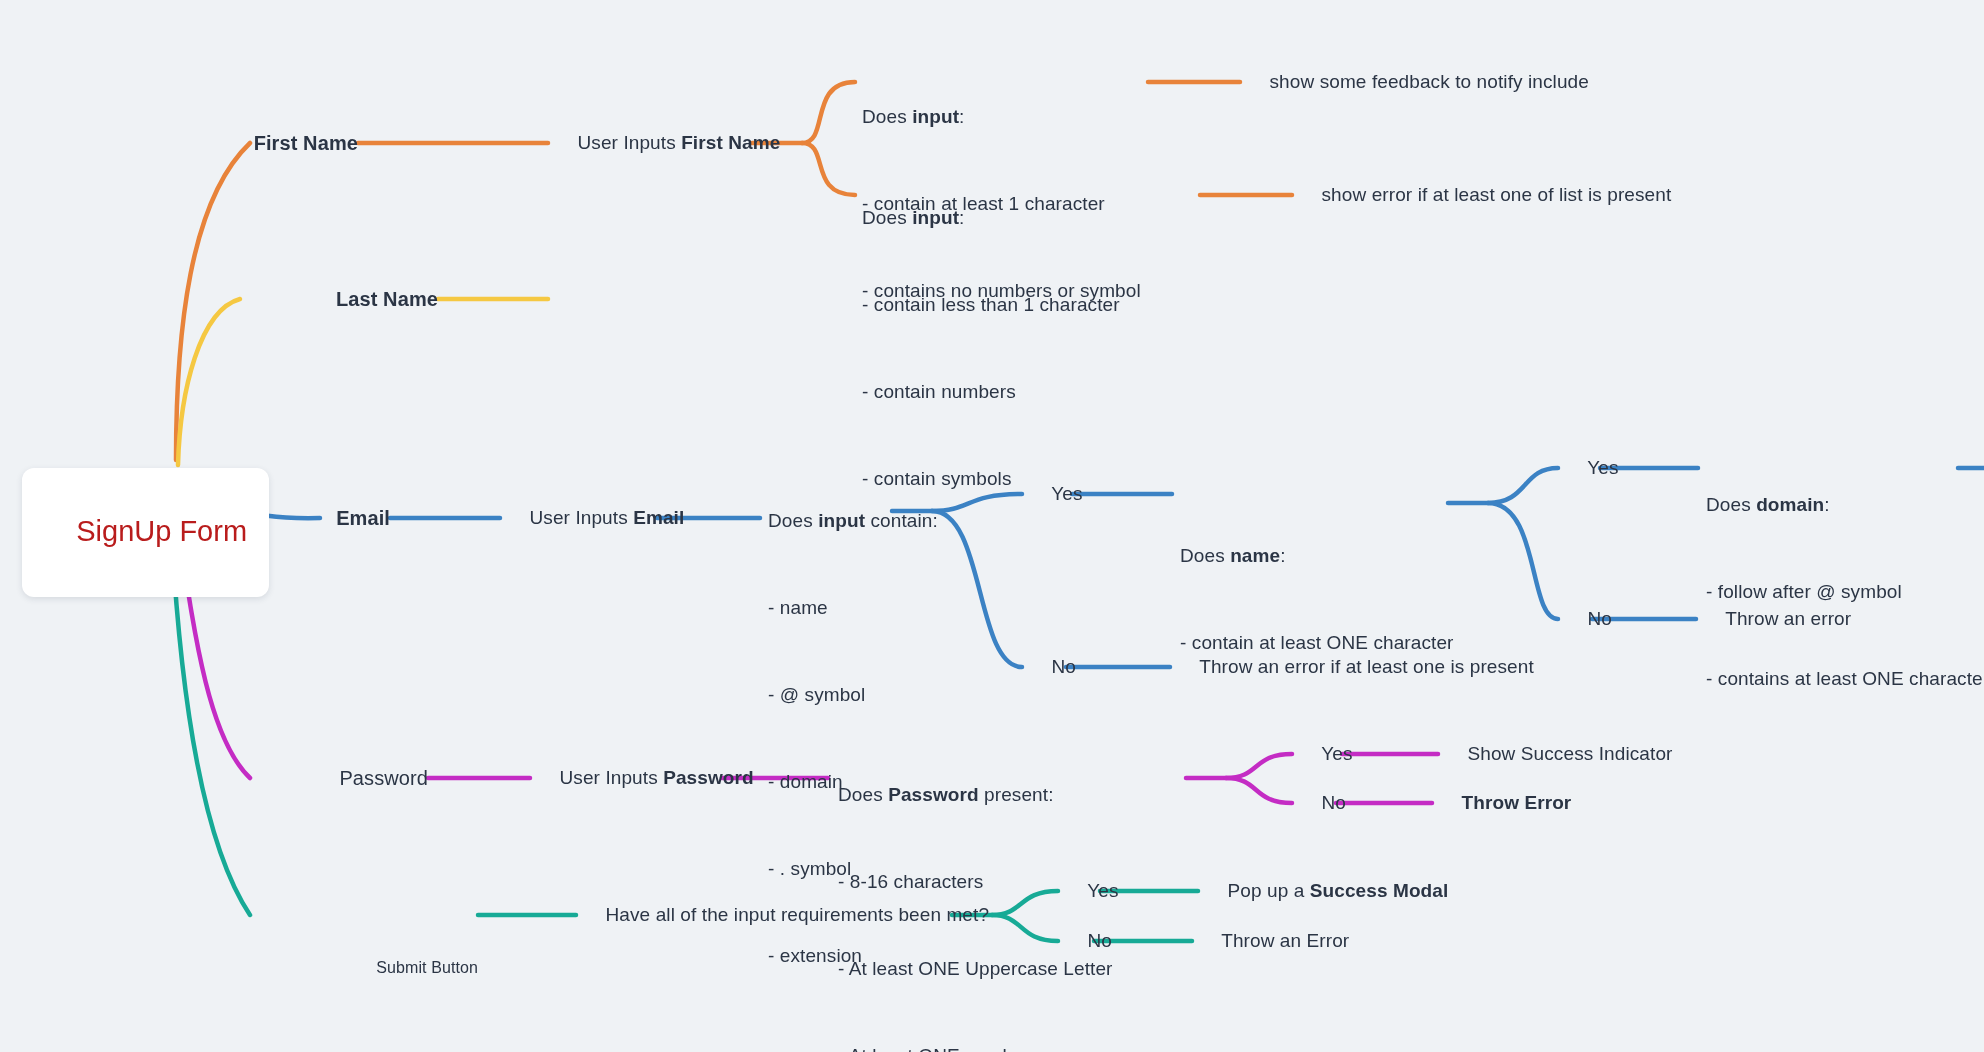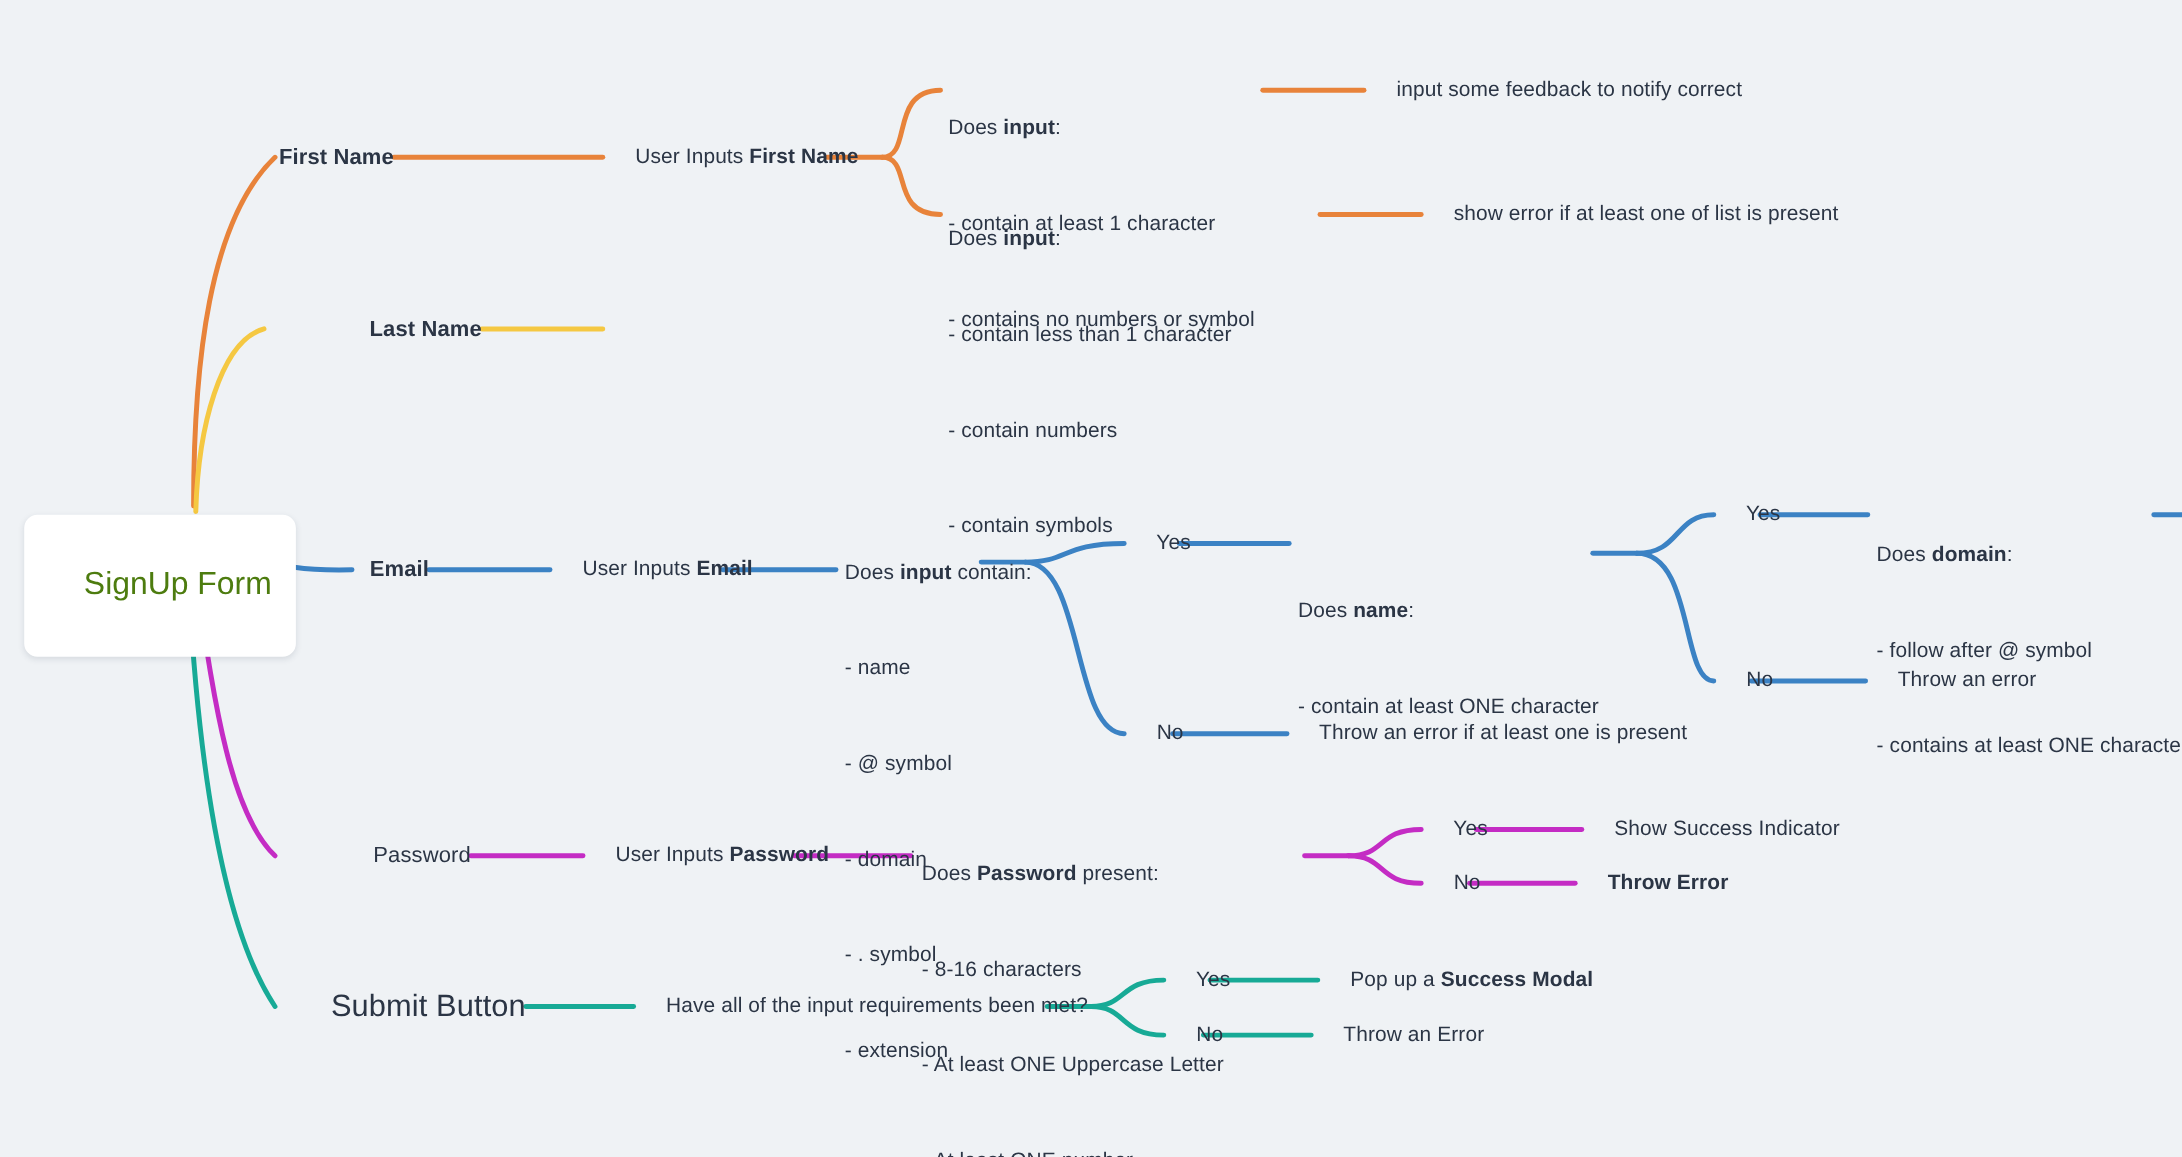--- a/index.html
+++ b/index.html
@@ -33,21 +33,21 @@
   }
   .node.mid  { transform: translateY(-50%); }
   .node.lead { transform: translate(-100%, -50%); }
   .node b { font-weight: bold; }
 
   .root-node {
     position: absolute;
     background: #ffffff;
     border-radius: 12px;
     box-shadow: 0 2px 6px rgba(40,55,75,0.13);
-    color: #4d7c0f;
+    color: #b91c1c;
     font-size: 29px;
     line-height: 1;
     padding: 20px 22px 22px 22px;
     white-space: pre;
   }
   .branch-label { font-weight: bold; font-size: 20px; }
   .plain        { font-weight: normal; }
   .multi        { line-height: 29px; }
 </style>
 </head>
@@ -116,21 +116,21 @@
     <span>User Inputs </span><b>First Name</b>
   </div>
 
   <div class="node multi" style="left:862px; top:44px;">
     <div><span>Does </span><b>input</b><span>:</span></div>
     <div>- contain at least 1 character</div>
     <div>- contains no numbers or symbol</div>
   </div>
 
   <div class="node mid" style="left:1248px; top:82px;">
-    <span>input some feedback to notify correct</span>
+    <span>show some feedback to notify include</span>
   </div>
 
   <div class="node multi" style="left:862px; top:145px;">
     <div><span>Does </span><b>input</b><span>:</span></div>
     <div>- contain less than 1 character</div>
     <div>- contain numbers</div>
     <div>- contain symbols</div>
   </div>
 
   <div class="node mid" style="left:1300px; top:195px;">
@@ -219,21 +219,21 @@
   </div>
 
   <div class="node mid" style="left:1446px; top:754px;">
     <span>Show Success Indicator</span>
   </div>
 
   <div class="node mid" style="left:1440px; top:803px;font-weight:bold;">
     <span>Throw Error</span>
   </div>
 
-  <div class="node lead plain" style="left:478px; top:915px; font-size:28px;">
+  <div class="node lead plain" style="left:478px; top:968px; font-size:16px;">
     <span>Submit Button</span>
   </div>
 
   <div class="node mid" style="left:584px; top:915px;">
     <span>Have all of the input requirements been met?</span>
   </div>
 
   <div class="node mid" style="left:1066px; top:891px;">
     <span>Yes</span>
   </div>

